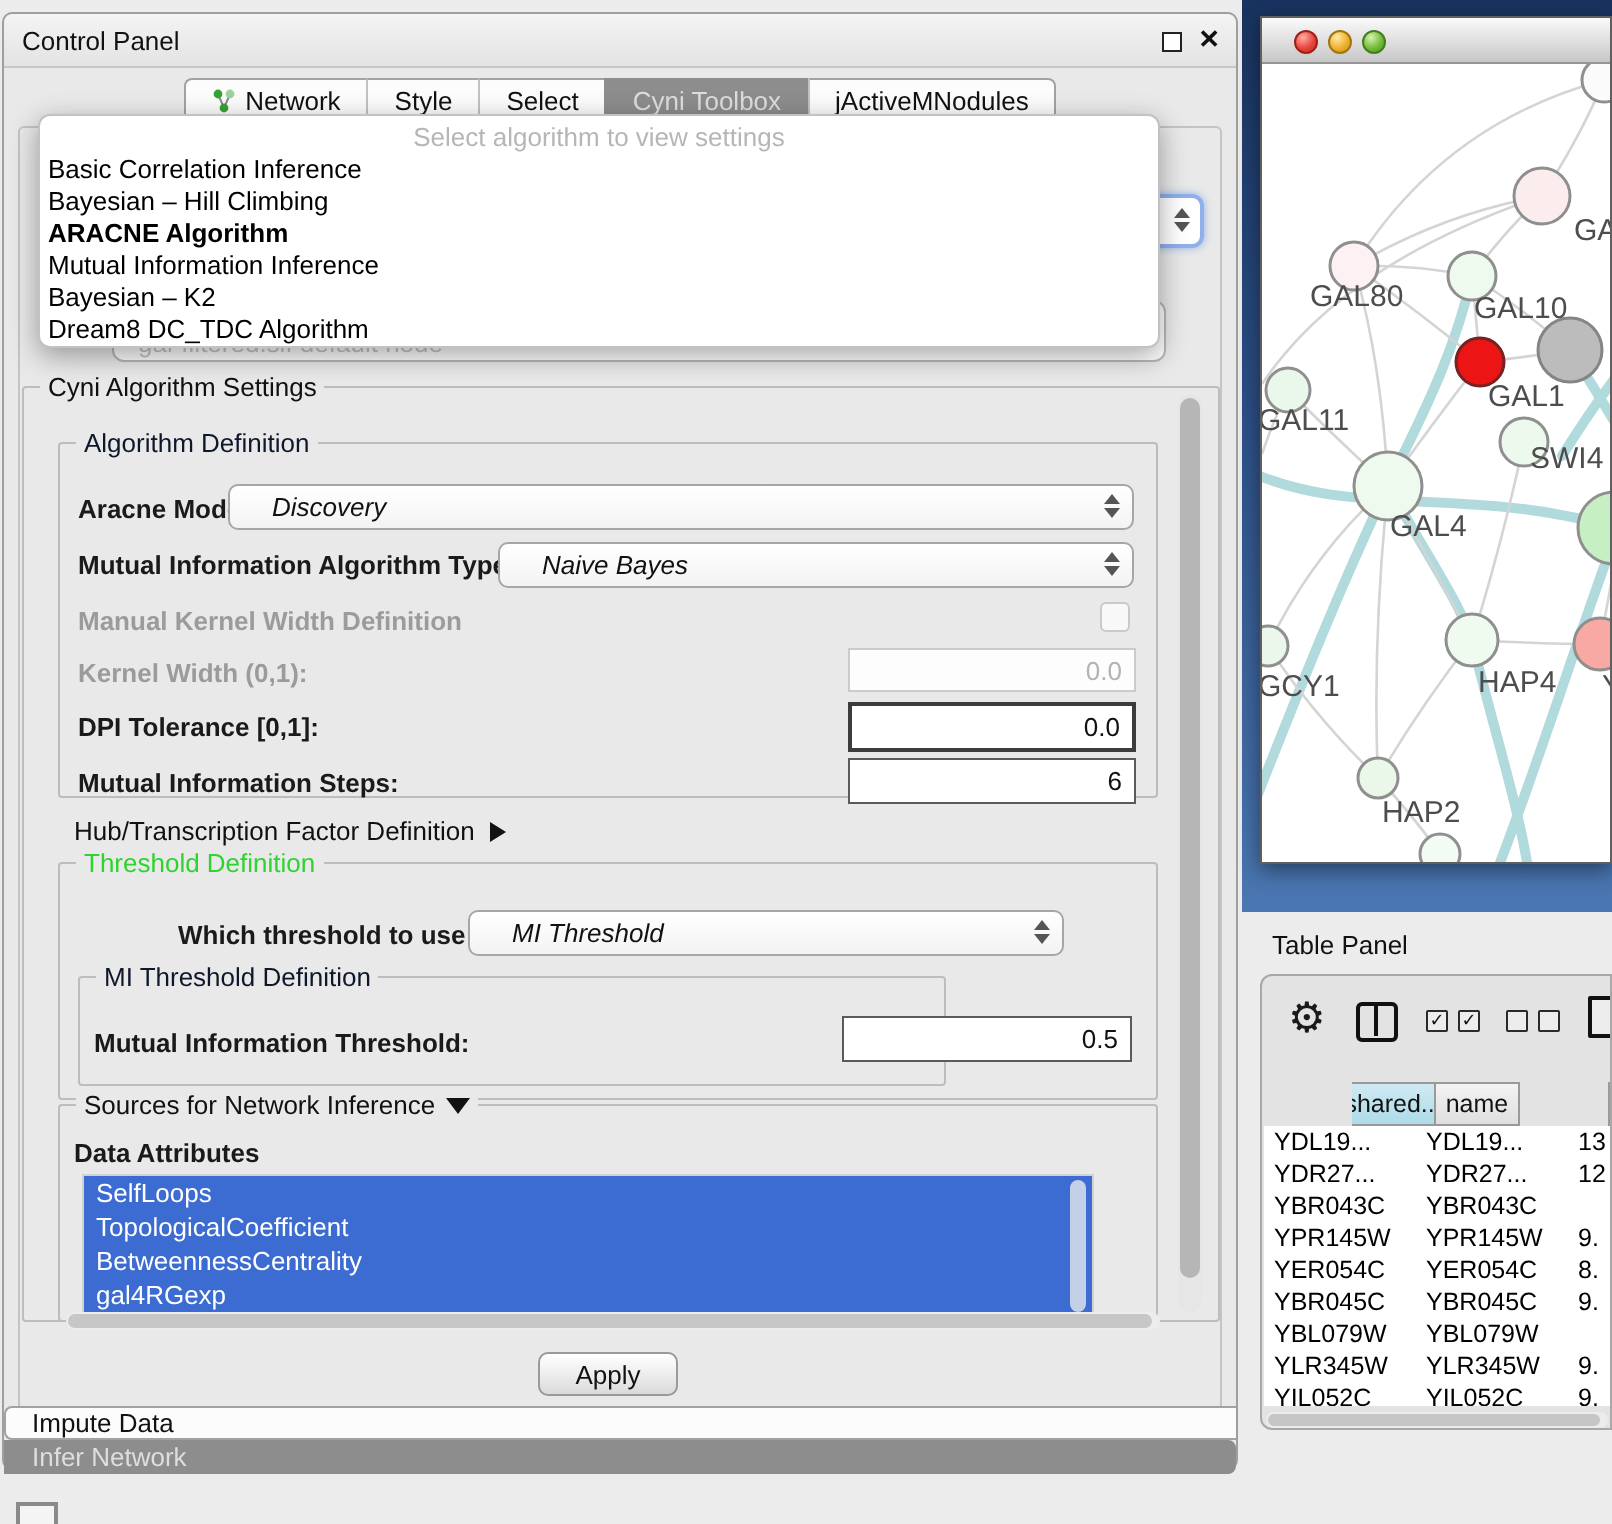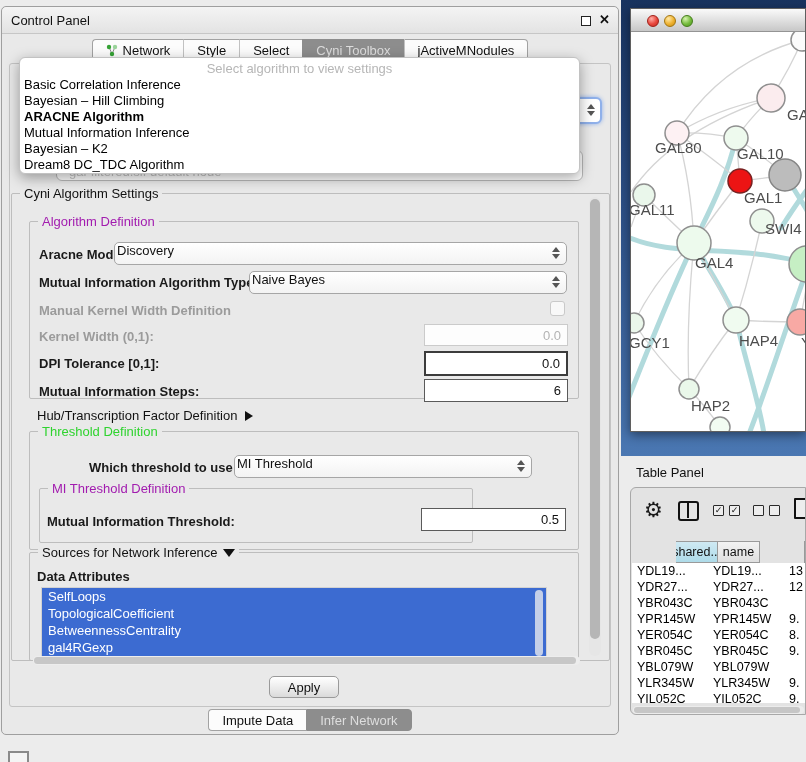--- a/index.html
+++ b/index.html
@@ -40,28 +40,28 @@
   .algo-popup { position:absolute; left:17px; top:50px; width:561px; height:117px; background:#fff;
     border:1px solid #c2c2c2; border-radius:6px; box-shadow:0 4px 14px rgba(0,0,0,.35); z-index:5; padding-top:3px; overflow:hidden; }
   .algo-placeholder { text-align:center; color:#b6b6b6; font-size:13px; height:16px; line-height:16px; }
   .algo-item { font-size:13px; color:#000; height:16px; line-height:16px; padding-left:4px; white-space:nowrap; }
   .algo-item.bold { font-weight:bold; }
 
   
   .group { position:absolute; border:1px solid #bdbdbd; border-radius:2px; }
   .gtitle { position:absolute; top:-8px; left:8px; background:#e9e9e9; padding:0 4px; font-size:13px;
     color:#111; white-space:nowrap; display:flex; align-items:center; gap:5px; }
-  .gtitle.blue { color:#a21caf; }
+  .gtitle.blue { color:#0f172a; }
   .gtitle.green { color:#2fd32f; }
 
   .lbl { position:absolute; font-size:13px; font-weight:bold; color:#1a1a1a; white-space:nowrap; }
   .lbl.disabled { color:#9b9b9b; }
 
   .combo { position:absolute; background:linear-gradient(#ffffff,#f3f3f3); border:1px solid #a6a6a6;
-    border-radius:5px; font-size:13px; color:#111; padding-left:2px; display:flex; align-items:flex-start; }
+    border-radius:5px; font-size:13px; color:#111; padding-left:21px; display:flex; align-items:center;font-style:italic; }
   .combo .spinners { position:absolute; right:6px; top:4px; }
   .spinners i { display:block; width:0; height:0; border-left:4px solid transparent; border-right:4px solid transparent; }
   .spinners .up { border-bottom:5px solid #555; margin-bottom:2px; }
   .spinners .dn { border-top:5px solid #555; }
 
   .field { position:absolute; background:#fff; font-size:13px; color:#111;
     text-align:right; padding:0 6px; display:flex; align-items:center; justify-content:flex-end; }
   .field.light { border:1px solid #cbcbcb; background:#fdfdfd; color:#b3b3b3; }
   .field.dark { border:2px solid #3c3c3c; }
   .field.mid { border:1px solid #5a5a5a; }
@@ -82,21 +82,21 @@
   .hscroll { position:absolute; left:31px; top:649px; width:547px; height:9px; background:#ededed; border-radius:5px; }
   .hscroll .thumb { position:absolute; left:1px; top:1px; height:7px; width:99%; background:#c7c7c7; border-radius:4px; }
 
   .vscroll { position:absolute; left:587px; top:190px; width:12px; height:459px; background:#e6e6e6; border-radius:6px; }
   .vscroll .thumb { position:absolute; left:1px; top:2px; width:10px; height:440px; background:#b6b6b6; border-radius:5px; }
 
   .apply-btn { position:absolute; left:267px; top:669px; width:70px; height:22px;
     background:linear-gradient(#ffffff,#e6e6e6 70%,#dadada); border:1px solid #9a9a9a; border-radius:5px;
     font-size:13px; color:#111; display:flex; align-items:center; justify-content:center; }
 
-  .bottom-tab-bar { position:absolute; left:0; right:0; top:702px; height:22px; display:flex; justify-content:center; }
+  .bottom-tab-bar { position:absolute; left:0; right:0; top:702px; height:22px; display:flex; justify-content:center;flex-direction:column; }
 
   
   .desktop { position:absolute; left:621px; top:0; width:185px; height:456px;
     background:linear-gradient(180deg,#18335f 0%, #2c4f86 45%, #4a77b2 100%); }
   .net-window { position:absolute; left:9px; top:8px; width:176px; height:424px;
     background:#fff; border:1px solid #5f5f5f; box-shadow:0 3px 10px rgba(0,0,0,.45); }
   .net-titlebar { position:absolute; left:0; top:0; right:0; height:23px;
     background:linear-gradient(#fafafa,#c7c7c7); border-bottom:1px solid #949494; }
   .tl { position:absolute; top:6px; width:12px; height:12px; border-radius:50%; }
   .tl.red { left:16px; background:radial-gradient(circle at 35% 28%, #ffada6 0%, #e8463c 55%, #c02a20 100%); border:1px solid #a02018; }

